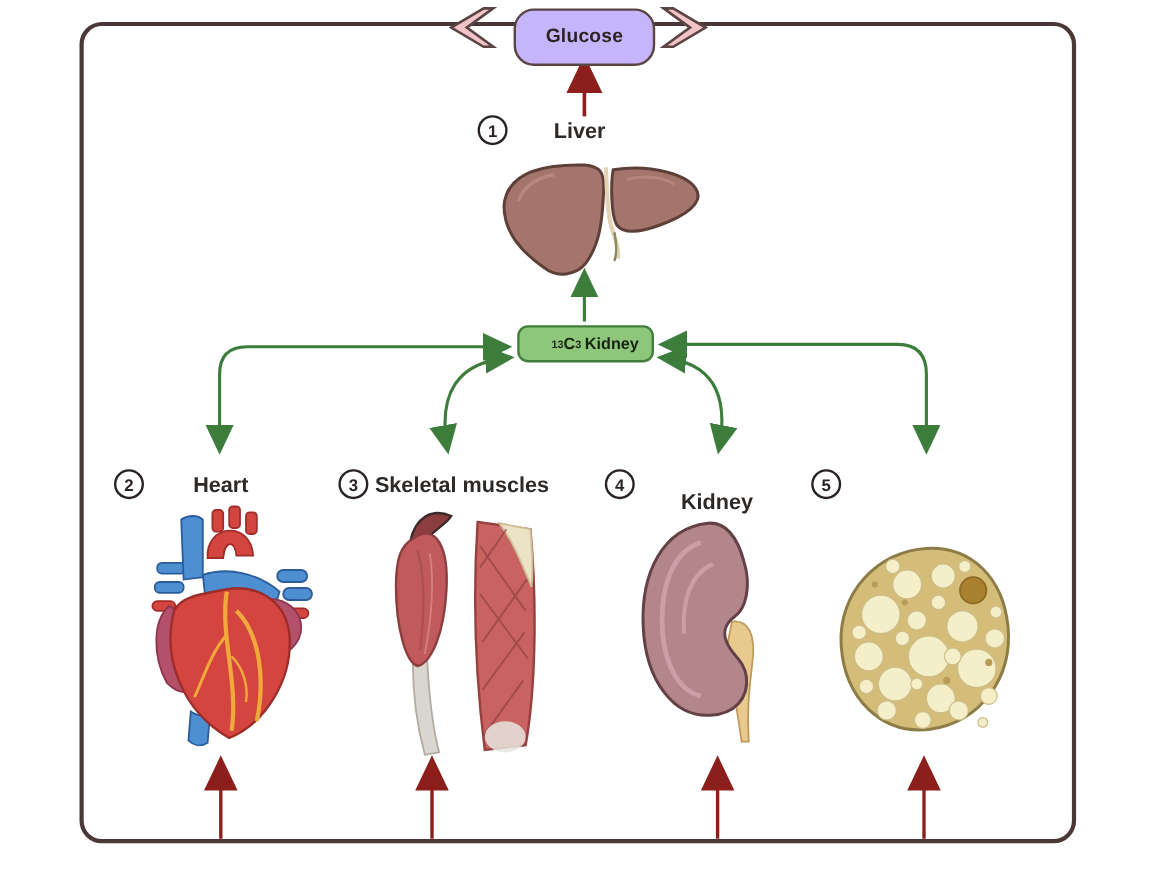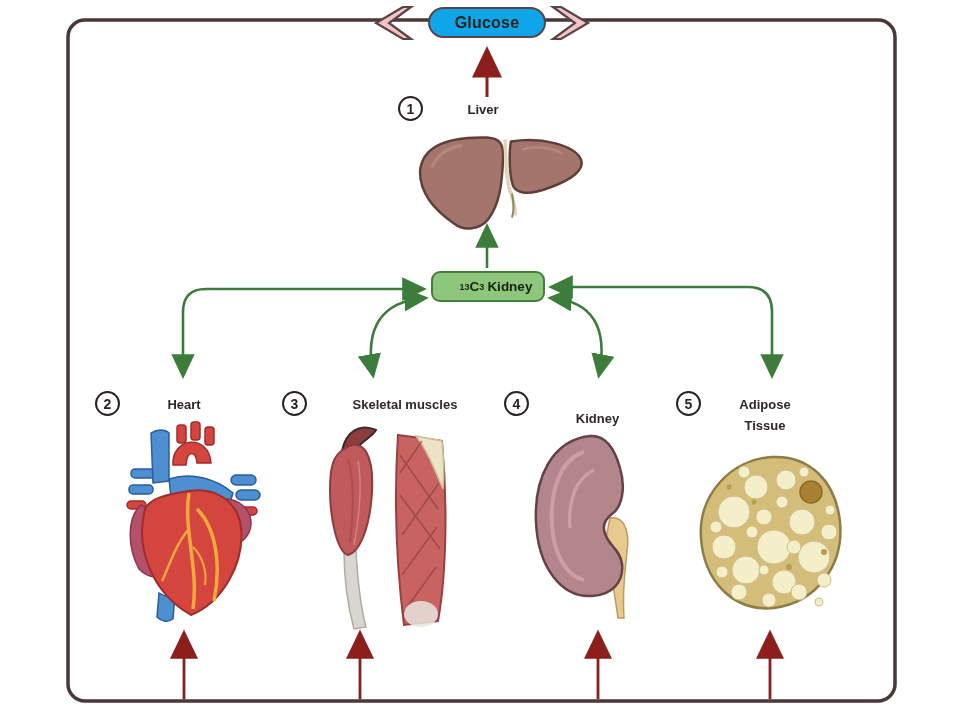--- a/index.html
+++ b/index.html
@@ -6,36 +6,36 @@
   .canvas{
     position:relative;width:960px;height:728px;background:#ffffff;
     font-family:"Liberation Sans", sans-serif;overflow:hidden;
   }
   .layer{position:absolute;left:0;top:0;width:960px;height:728px;}
   .pill{
     position:absolute;display:flex;align-items:center;justify-content:center;
     font-weight:bold;color:#2d2321;box-sizing:border-box;
   }
   .pill.glucose{
-    left:428px;top:7px;width:118px;height:31px;border-radius:17px;
-    background:#0ea5e9;border:2.5px solid #5a4444;font-size:16px;letter-spacing:.2px;
+    left:428px;top:7px;width:118px;height:48px;border-radius:17px;
+    background:#c4b5fd;border:2.5px solid #5a4444;font-size:16px;letter-spacing:.2px;
   }
   .pill.lactate{
     left:431px;top:271px;width:114px;height:31px;border-radius:9px;
     background:#8ec77c;border:2.5px solid #41803b;font-size:13.5px;color:#17240f;padding-left:16px;
   }
   .pill.lactate sup{font-size:9px;margin-right:0px;}
   .pill.lactate sub{font-size:9px;margin-right:3px;}
   .numcircle{
     position:absolute;width:25px;height:25px;border-radius:50%;
     border:2.5px solid #292423;display:flex;align-items:center;justify-content:center;
     font-size:14px;font-weight:bold;color:#292423;background:#ffffff;box-sizing:border-box;
   }
   .nodelabel{
-    position:absolute;text-align:center;font-weight:bold;font-size:13px;
+    position:absolute;text-align:center;font-weight:bold;font-size:18px;
     color:#2d2926;line-height:21px;
   }
   .organ{position:absolute;}
 </style>
 </head>
 <body>
 
 <div class="canvas">
 
   <svg class="layer" viewBox="0 0 960 728">
@@ -88,31 +88,30 @@
   <div class="nodelabel" style="left:448px;top:99px;width:70px;">Liver</div>
 
   <div class="numcircle" style="left:95px;top:391px;">
     <span>2</span>
   </div>
   <div class="nodelabel" style="left:144px;top:394px;width:80px;">Heart</div>
 
   <div class="numcircle" style="left:282px;top:391px;">
     <span>3</span>
   </div>
-  <div class="nodelabel" style="left:305px;top:394px;width:160px;padding-left:20px;">Skeletal muscles</div>
+  <div class="nodelabel" style="left:305px;top:394px;width:160px;">Skeletal muscles</div>
 
   <div class="numcircle" style="left:504px;top:391px;">
     <span>4</span>
   </div>
   <div class="nodelabel" style="left:550px;top:408px;width:95px;">Kidney</div>
 
   <div class="numcircle" style="left:676px;top:391px;">
     <span>5</span>
   </div>
-  <div class="nodelabel" style="left:722px;top:394px;width:86px;">Adipose Tissue</div>
 
   <div class="organ" style="left:412px;top:130px;width:180px;height:108px;">
     <svg width="180" height="108" viewBox="0 0 180 105">
       <path d="M8,40 C10,15 35,5 75,6 C88,7 92,12 91,28 C90,52 88,72 76,88 C68,98 52,100 42,92 C22,78 8,62 8,40 Z" fill="#a3756d" stroke="#5f4038" stroke-width="2.5"></path>
       <path d="M99,10 C130,5 163,14 169,28 C173,38 160,48 138,56 C122,62 108,64 102,56 C97,48 97,20 99,10 Z" fill="#a3756d" stroke="#5f4038" stroke-width="2.5"></path>
       <path d="M93,8 C94,30 94,50 99,62 C101,70 104,76 103,84" fill="none" stroke="#e3d3b4" stroke-width="3.5"></path>
       <path d="M100,62 C102,72 102,80 100,86" fill="none" stroke="#8a8a62" stroke-width="2"></path>
       <path d="M20,36 C24,24 36,16 50,14" fill="none" stroke="#b98c82" stroke-width="3" opacity="0.8"></path>
       <path d="M110,18 C124,14 140,16 150,22" fill="none" stroke="#b98c82" stroke-width="2.5" opacity="0.8"></path>
     </svg>

